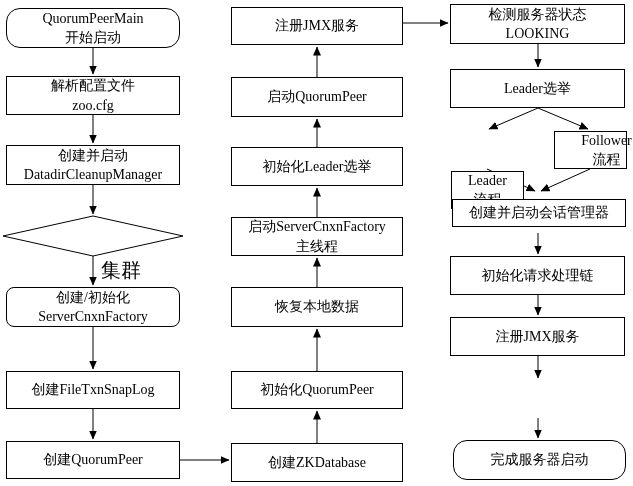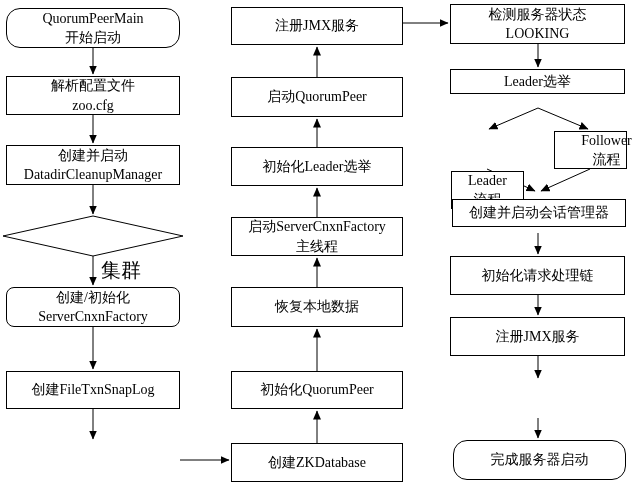--- a/index.html
+++ b/index.html
@@ -69,33 +69,34 @@
   <div class="node rounded" style="left:6px;top:8px;width:174px;height:40px;">QuorumPeerMain
 开始启动</div>
   <div class="node" style="left:6px;top:76px;width:174px;height:39px;">解析配置文件
 zoo.cfg</div>
   <div class="node" style="left:6px;top:145px;width:174px;height:40px;">创建并启动
 DatadirCleanupManager</div>
   <div class="edge-label" style="left:101px;top:260px;">集群</div>
   <div class="node" style="left:6px;top:287px;width:174px;height:40px;border-radius:8px;">创建/初始化
 ServerCnxnFactory</div>
   <div class="node" style="left:6px;top:371px;width:174px;height:38px;">创建FileTxnSnapLog</div>
+  <div class="node" style="left:6px;top:441px;width:174px;height:38px;">创建QuorumPeer</div>
 
   <div class="node" style="left:231px;top:7px;width:172px;height:38px;">注册JMX服务</div>
   <div class="node" style="left:231px;top:77px;width:172px;height:40px;">启动QuorumPeer</div>
   <div class="node" style="left:231px;top:147px;width:172px;height:39px;">初始化Leader选举</div>
   <div class="node" style="left:231px;top:217px;width:172px;height:39px;">启动ServerCnxnFactory
 主线程</div>
   <div class="node" style="left:231px;top:287px;width:172px;height:40px;text-align:right;">恢复本地数据</div>
   <div class="node" style="left:231px;top:371px;width:172px;height:38px;">初始化QuorumPeer</div>
   <div class="node" style="left:231px;top:443px;width:172px;height:39px;">创建ZKDatabase</div>
 
   <div class="node" style="left:450px;top:4px;width:175px;height:40px;">检测服务器状态
 LOOKING</div>
-  <div class="node" style="left:450px;top:69px;width:175px;height:25px;">Leader选举</div>
+  <div class="node" style="left:450px;top:69px;width:175px;height:39px;">Leader选举</div>
   <div class="node" style="left:451px;top:126px;width:73px;height:38px;margin-top:45px;">Leader
 流程</div>
   <div class="node" style="left:554px;top:131px;width:73px;height:38px;padding-left:32px;">Follower
 流程</div>
   <div class="node" style="left:452px;top:199px;width:174px;height:28px;">创建并启动会话管理器</div>
   <div class="node" style="left:450px;top:256px;width:175px;height:39px;">初始化请求处理链</div>
   <div class="node" style="left:450px;top:317px;width:175px;height:39px;">注册JMX服务</div>
   <div class="node rounded" style="left:453px;top:440px;width:173px;height:40px;">完成服务器启动</div>
 
 </div>

